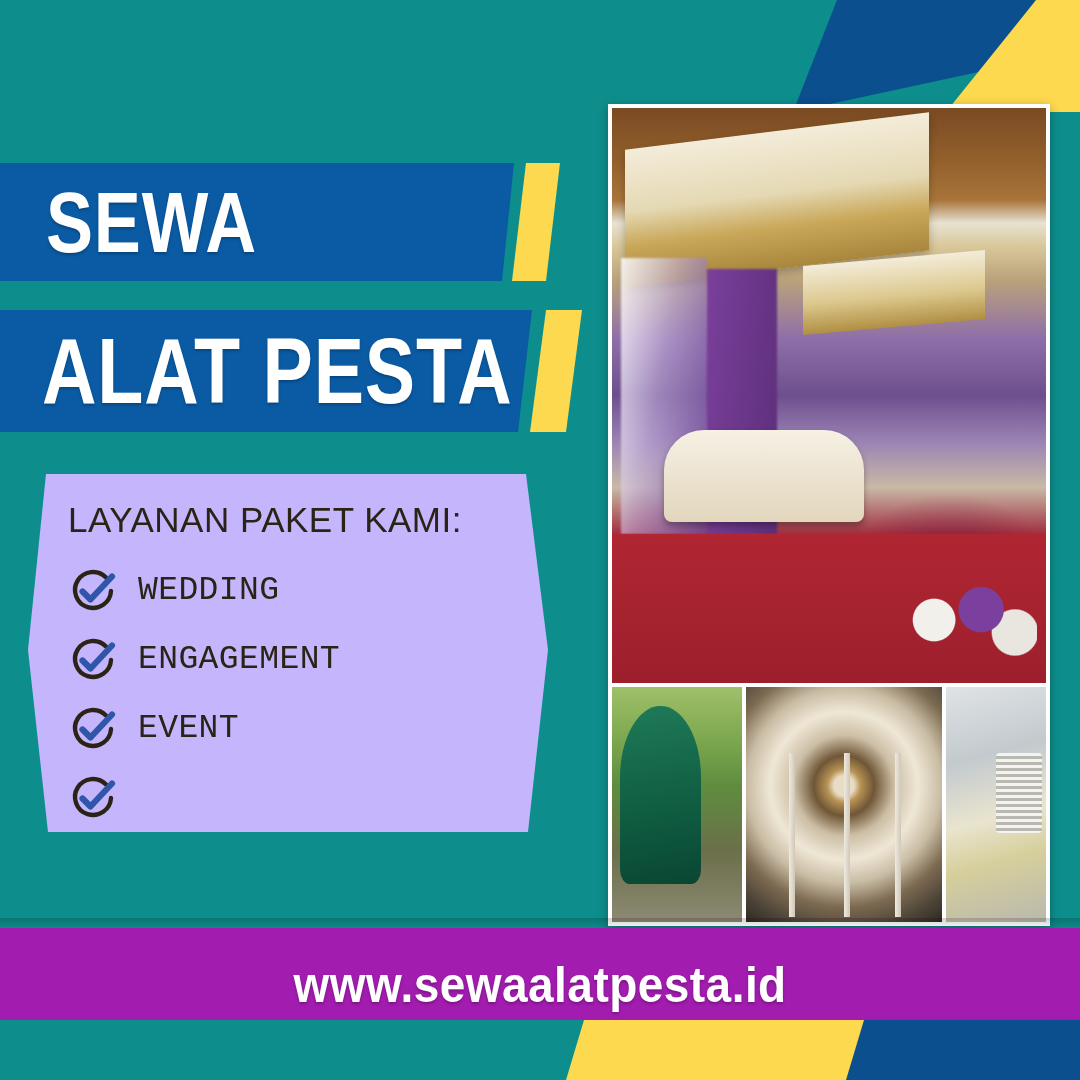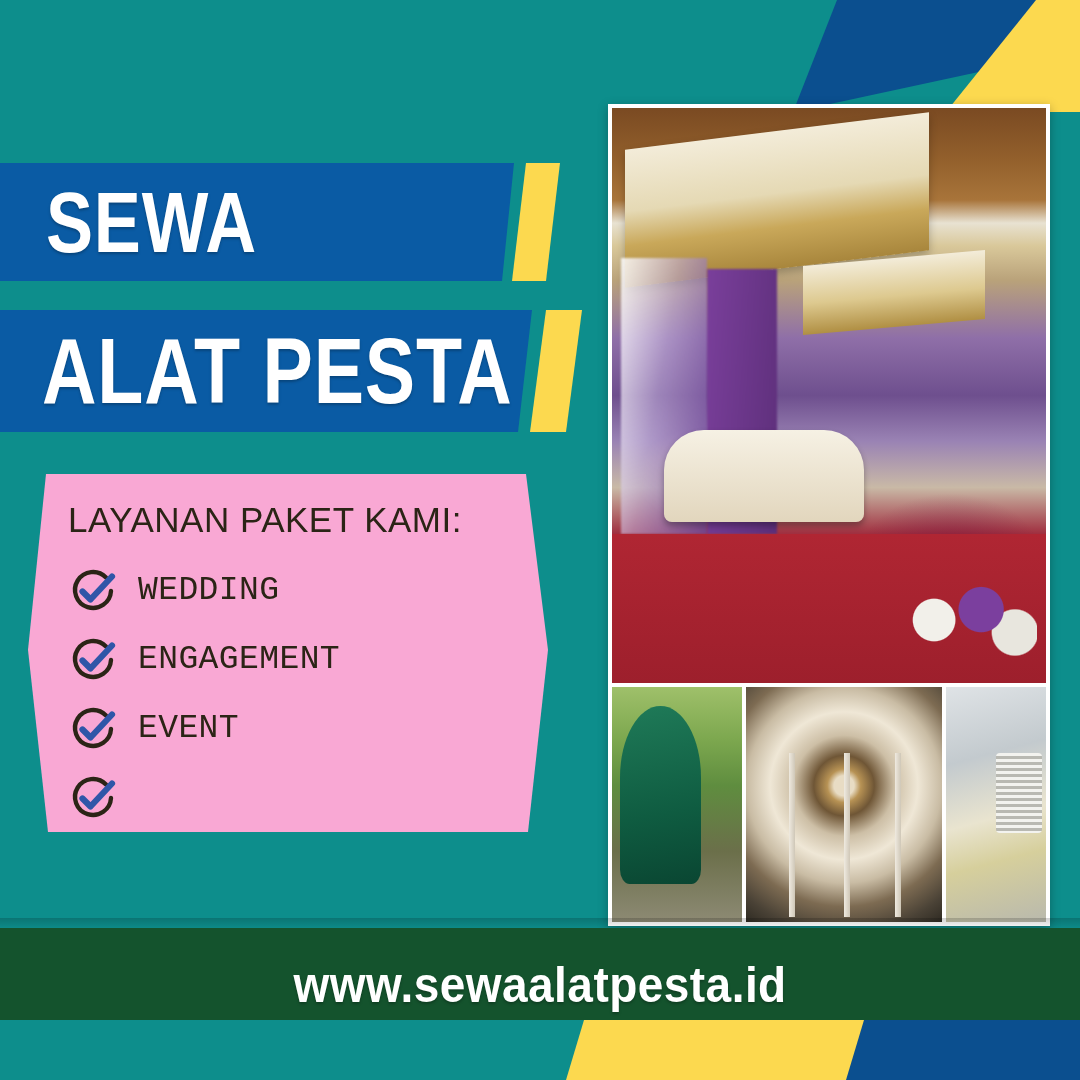--- a/index.html
+++ b/index.html
@@ -43,21 +43,21 @@
 
   .sliver{position:absolute;background:#fcd94f;}
   #sliver-1{left:512px;top:163px;width:48px;height:118px;
     clip-path:polygon(14px 0, 48px 0, 34px 118px, 0 118px);}
   #sliver-2{left:530px;top:310px;width:52px;height:122px;
     clip-path:polygon(16px 0, 52px 0, 36px 122px, 0 122px);}
 
   
   #services-panel{
     position:absolute;left:28px;top:474px;width:520px;height:399px;
-    background:#f9a8d4;
+    background:#c4b5fd;
     clip-path:polygon(18px 0, 498px 0, 520px 176px, 500px 358px, 20px 358px, 0 176px);
     padding:26px 0 0 40px;
   }
   #services-title{
     color:#2b2416;font-size:35px;font-weight:400;letter-spacing:.5px;
     font-family:"Liberation Sans",sans-serif;white-space:nowrap;
   }
   #services-list{list-style:none;margin:16px 0 0 0;padding:0;}
   .service-item{display:flex;align-items:center;height:69px;}
   .check-icon{width:50px;height:50px;flex:0 0 50px;margin-right:20px;}
@@ -153,21 +153,21 @@
   }
   #photo-catering .plates{
     position:absolute;right:4%;top:28%;width:46%;height:34%;
     background:repeating-linear-gradient(180deg,#f3f3ef 0 3px,#b9b9b2 3px 6px);
     border-radius:4px;
   }
 
   
   #url-bar{
     position:absolute;left:0;top:928px;width:1080px;height:114px;
-    background:#14532d;display:flex;align-items:center;justify-content:center;
+    background:#a21caf;display:flex;align-items:center;justify-content:center;
   }
   #url-text{
     color:#ffffff;font-size:50px;font-weight:700;letter-spacing:.5px;
     font-family:"Liberation Sans Narrow","Liberation Sans",sans-serif;
     transform:scaleX(.92);text-shadow:0 2px 3px rgba(0,0,0,.25);white-space:nowrap;
   }
   #url-bar-shadow{
     position:absolute;left:0;top:918px;width:1080px;height:12px;
     background:linear-gradient(180deg,rgba(0,0,0,.18),rgba(0,0,0,0));
   }

